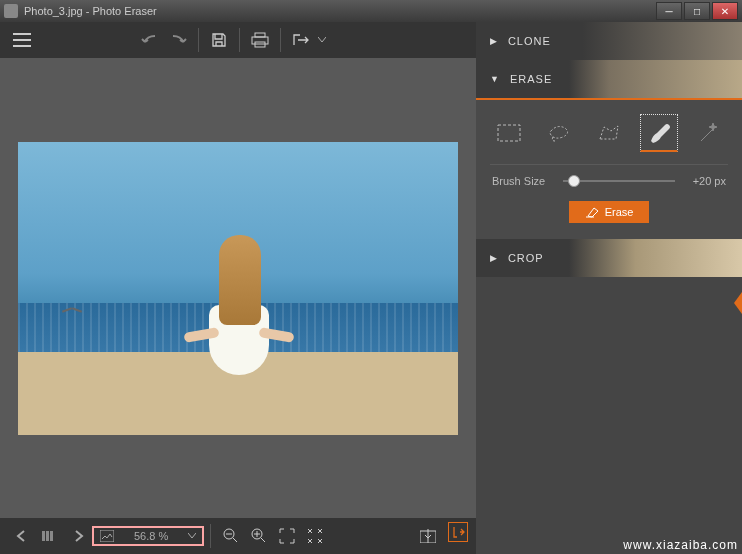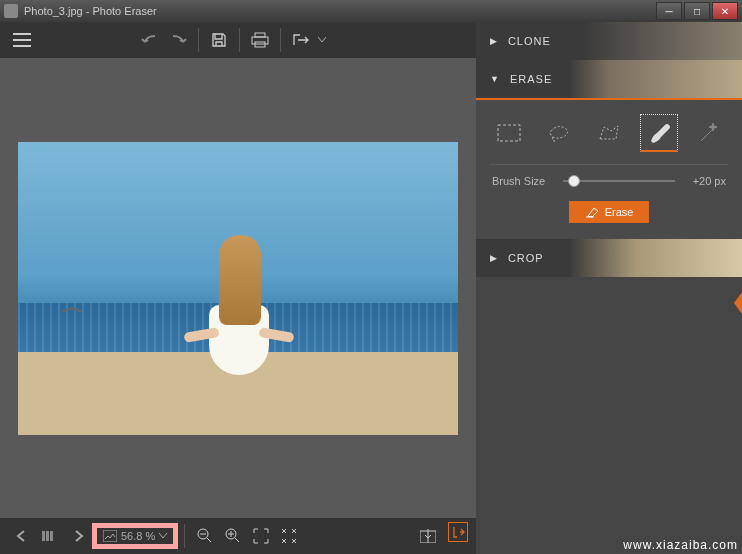--- a/index.html
+++ b/index.html
@@ -29,21 +29,21 @@
 .hair { position: absolute; top: 0; left: 25px; width: 42px; height: 90px; background: linear-gradient(#c89858, #a87838); border-radius: 20px 20px 8px 8px; }
 .body { position: absolute; top: 70px; left: 15px; width: 60px; height: 70px; background: #f8f8f0; border-radius: 10px 10px 30px 30px; }
 .arm-l { position: absolute; top: 95px; left: -10px; width: 35px; height: 10px; background: #e8c8a8; border-radius: 5px; transform: rotate(-10deg); }
 .arm-r { position: absolute; top: 95px; right: -10px; width: 35px; height: 10px; background: #e8c8a8; border-radius: 5px; transform: rotate(10deg); }
 .bird { position: absolute; top: 56%; left: 10%; width: 20px; height: 8px; }
 .bird::before, .bird::after { content:""; position: absolute; width: 10px; height: 2px; background: #666; top: 3px; }
 .bird::before { left: 0; transform: rotate(-20deg); }
 .bird::after { right: 0; transform: rotate(20deg); }
 
 .bottombar { height: 36px; background: #343434; display: flex; align-items: center; padding: 0 8px; color: #aaa; font-size: 11px; }
-.zoom-group { display: flex; align-items: center; gap: 4px; border: 5px solid #fca5a5; padding: 2px 6px; }
+.zoom-group { display: flex; align-items: center; gap: 20px; border: 2px solid #fca5a5; padding: 2px 6px; }
 .right-tools { margin-left: auto; display: flex; gap: 6px; }
 .orange-btn { width: 20px; height: 20px; border: 1px solid #e16b1a; display: flex; align-items: center; justify-content: center; color: #e16b1a; }
 
 .section-header { height: 38px; display: flex; align-items: center; padding: 0 14px; color: #ddd; font-size: 11px; letter-spacing: 1px; cursor: pointer; position: relative; }
 .section-header .arrow { margin-right: 10px; font-size: 9px; }
 .sh-crop { background: linear-gradient(90deg, #3a3a3a 0%, #3a3a3a 40%, #8a8070 100%); }
 .sh-erase { background: linear-gradient(90deg, #3a3a3a 0%, #3a3a3a 35%, #7a7060 50%, #b8a888 100%); }
 .sh-clone { background: linear-gradient(90deg, #3a3a3a 0%, #3a3a3a 35%, #a89878 60%, #d8c8a8 100%); }
 .sh-erase-divider { height: 2px; background: #e16b1a; }
 

